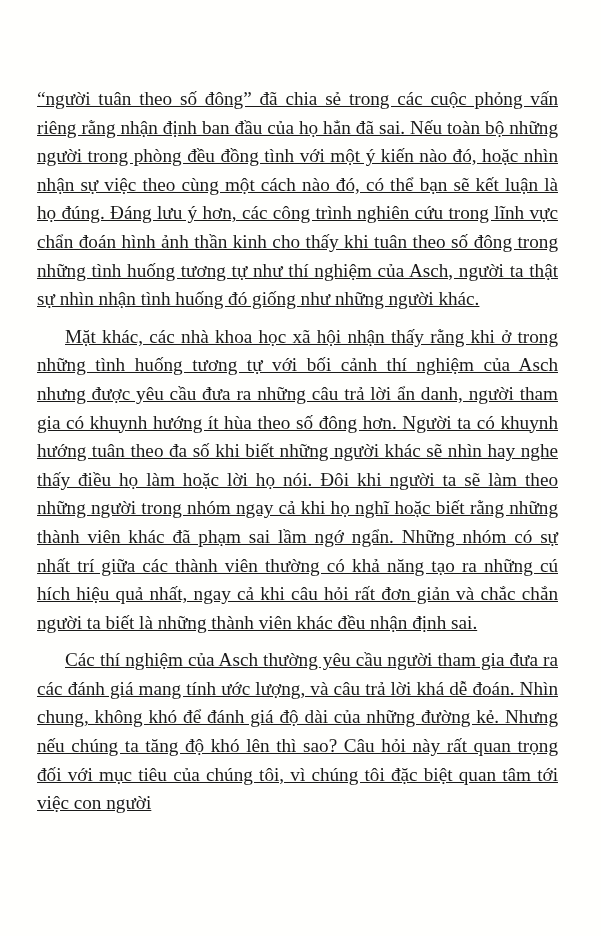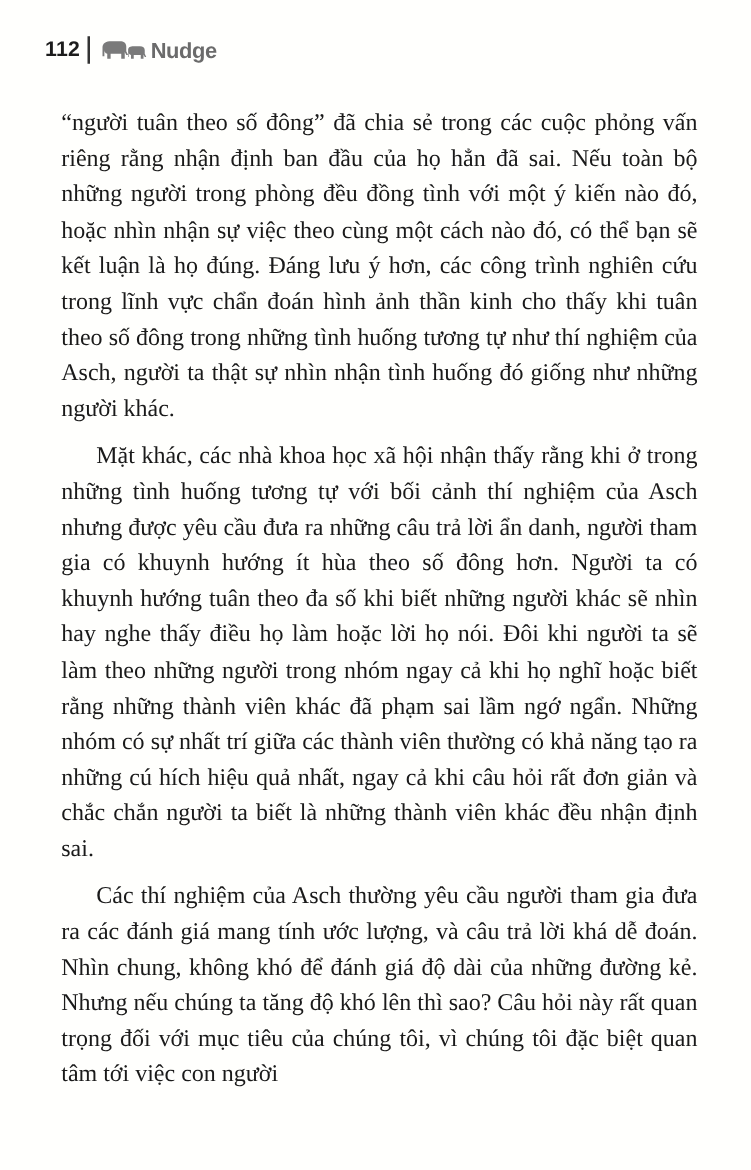--- a/index.html
+++ b/index.html
@@ -58,49 +58,37 @@
       left: 37px;
       top: 85px;
       width: 521px;
       font-family: "Liberation Serif", "DejaVu Serif", serif;
       font-size: 19.2px;
       line-height: 28.6px;
       color: #1a1a1a;
       text-align: justify;
     }
     .body-text p {
-      margin: 0 0 9px 12px;
+      margin: 0 0 9px 0;
       text-align: justify;
       text-align-last: left;
+      text-decoration: underline;
     }
     .body-text p.indent {
       text-indent: 28px;
     }
     .body-text p.cont {
       text-align-last: left;
     }
   </style>
 </head>
 <body>
 
 <div class="page">
 
-  <div class="running-head">
-    <span class="page-number">112</span>
-    <span class="head-divider"></span>
-    <span class="elephant-icon">
-      <svg width="38" height="16" viewBox="0 0 38 16" xmlns="http://www.w3.org/2000/svg">
-
-        <path d="M2 6 C2 2.5 5 1 9 1 L16 1 C19 1 21 2.5 21 5 L21 9 L22.5 12 L21 12 L19.8 9.5 L19.8 15 L17 15 L17 11 L8.5 11 L8.5 15 L5.8 15 L5.8 11 C4 10.5 3.5 9.5 3.5 8 L3.5 13 L2 13 Z" fill="#7a7a7a"></path>
-
-        <path d="M22.5 8 C22.5 5.8 24.3 5 26.8 5 L32 5 C34.3 5 35.8 6.2 35.8 8.2 L35.8 11 L37 13.5 L35.8 13.5 L34.8 11.5 L34.8 15 L32.6 15 L32.6 12 L27 12 L27 15 L24.8 15 L24.8 12 C23.5 11.6 23 10.8 23 9.8 L23 13.5 L22.5 13.5 Z" fill="#7a7a7a"></path>
-      </svg>
-    </span>
-    <span class="book-title">Nudge</span>
-  </div>
 
   <div class="body-text">
     <p class="cont">“người tuân theo số đông” đã chia sẻ trong các cuộc phỏng vấn riêng rằng nhận định ban đầu của họ hẳn đã sai. Nếu toàn bộ những người trong phòng đều đồng tình với một ý kiến nào đó, hoặc nhìn nhận sự việc theo cùng một cách nào đó, có thể bạn sẽ kết luận là họ đúng. Đáng lưu ý hơn, các công trình nghiên cứu trong lĩnh vực chẩn đoán hình ảnh thần kinh cho thấy khi tuân theo số đông trong những tình huống tương tự như thí nghiệm của Asch, người ta thật sự nhìn nhận tình huống đó giống như những người khác.</p>
     <p class="indent">Mặt khác, các nhà khoa học xã hội nhận thấy rằng khi ở trong những tình huống tương tự với bối cảnh thí nghiệm của Asch nhưng được yêu cầu đưa ra những câu trả lời ẩn danh, người tham gia có khuynh hướng ít hùa theo số đông hơn. Người ta có khuynh hướng tuân theo đa số khi biết những người khác sẽ nhìn hay nghe thấy điều họ làm hoặc lời họ nói. Đôi khi người ta sẽ làm theo những người trong nhóm ngay cả khi họ nghĩ hoặc biết rằng những thành viên khác đã phạm sai lầm ngớ ngẩn. Những nhóm có sự nhất trí giữa các thành viên thường có khả năng tạo ra những cú hích hiệu quả nhất, ngay cả khi câu hỏi rất đơn giản và chắc chắn người ta biết là những thành viên khác đều nhận định sai.</p>
     <p class="indent">Các thí nghiệm của Asch thường yêu cầu người tham gia đưa ra các đánh giá mang tính ước lượng, và câu trả lời khá dễ đoán. Nhìn chung, không khó để đánh giá độ dài của những đường kẻ. Nhưng nếu chúng ta tăng độ khó lên thì sao? Câu hỏi này rất quan trọng đối với mục tiêu của chúng tôi, vì chúng tôi đặc biệt quan tâm tới việc con người</p>
   </div>
 
 </div>
 
 </body></html>

